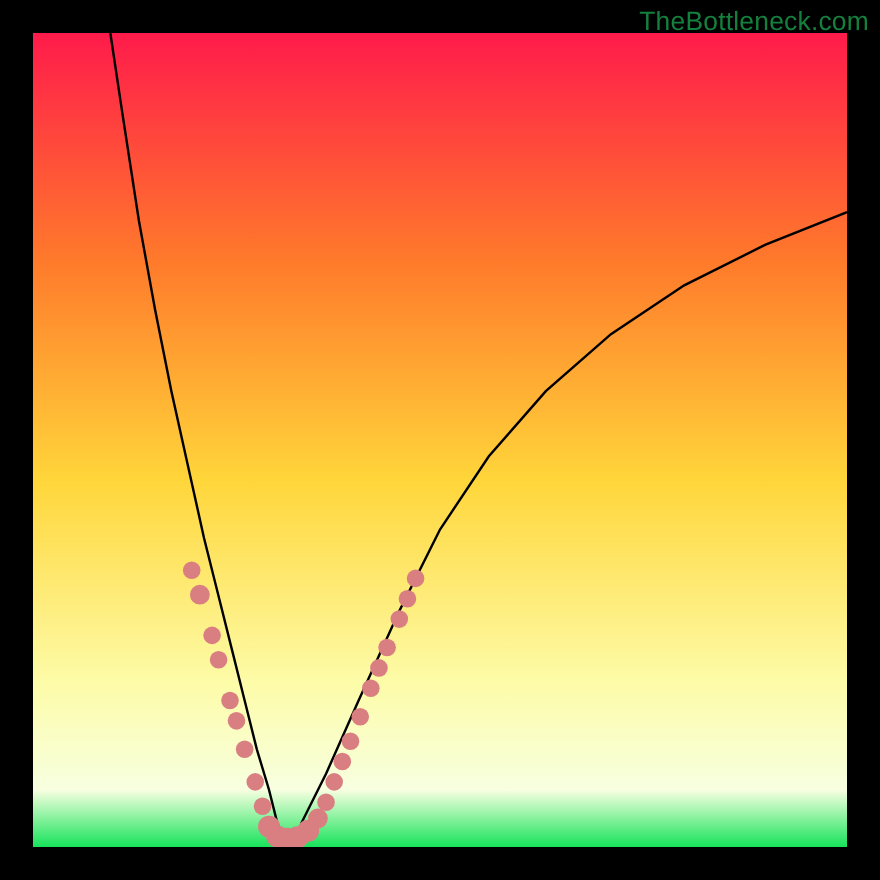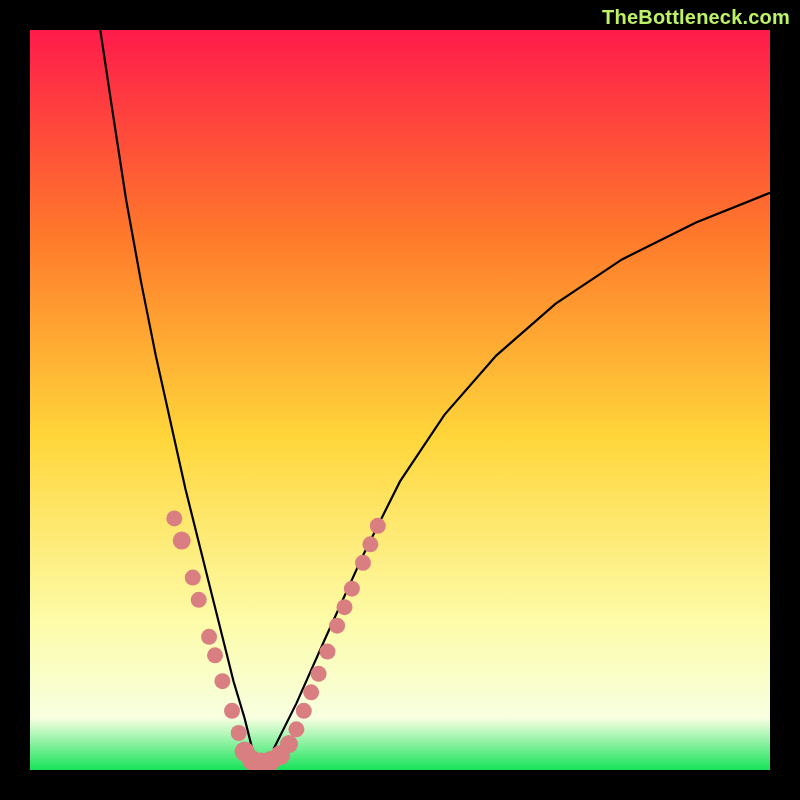--- a/index.html
+++ b/index.html
@@ -25,23 +25,23 @@
     overflow: hidden;
   }
   .gradient {
     position: absolute;
     inset: 0;
   }
   .watermark {
     position: absolute;
     top: 6px;
     right: 10px;
-    color: #bef264;
-    font-size: 20px;
-    font-weight: 700;
+    color: #15803d;
+    font-size: 24px;
+    font-weight: 400;
     letter-spacing: 0.2px;
     user-select: none;
   }
   svg {
     position: absolute;
     inset: 0;
   }
 </style>
 </head>
 <body>

